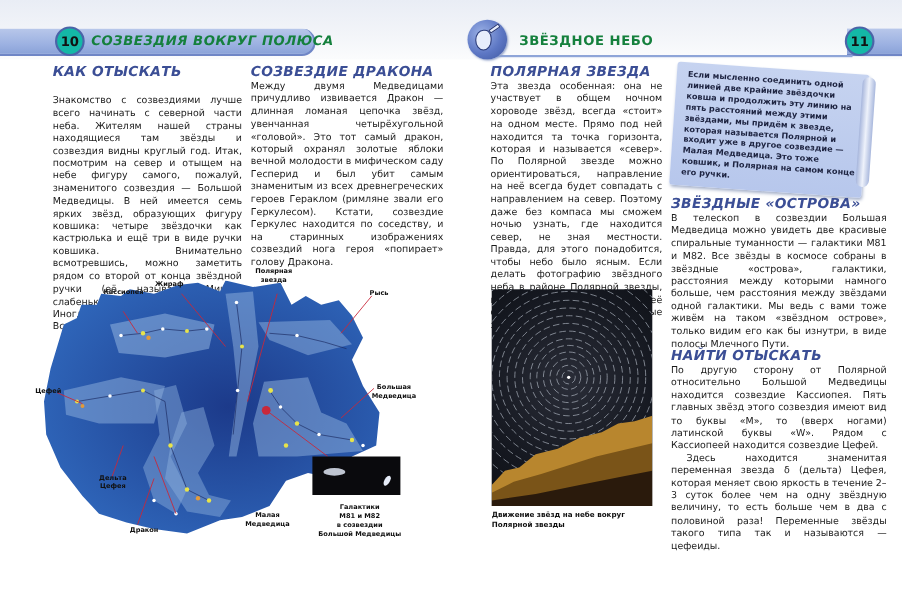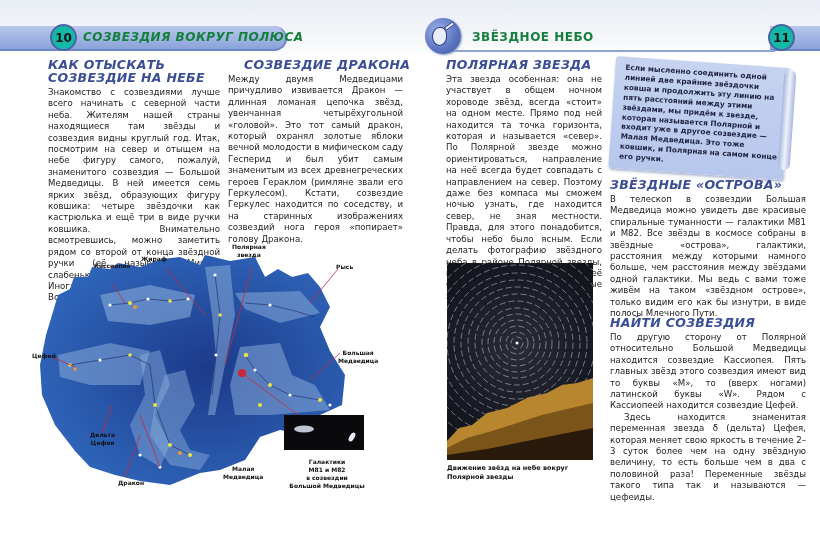--- a/index.html
+++ b/index.html
@@ -68,27 +68,26 @@
 
 <div class="logo">
   <div class="face"></div>
   <div class="scope"></div>
 </div>
 <div class="hdr-title ht-right">ЗВЁЗДНОЕ НЕБО</div>
 <div class="page-num pn-right">11</div>
 
 <div class="heading" style="left:48px; top:58px; width:175px;font-style:italic;">
   <div>КАК ОТЫСКАТЬ</div>
-  <div>СОЗВЕЗДИЕ НА НЕБЕ</div>
 </div>
 <div class="body-text" style="left:48px; top:87px; width:172px;">
   <p>Знакомство с созвездиями лучше всего начинать с северной части неба. Жителям нашей страны находящиеся там звёзды и созвездия видны круглый год. Итак, посмотрим на север и отыщем на небе фигуру самого, пожалуй, знаменитого созвездия — Большой Медведицы. В ней имеется семь ярких звёзд, образующих фигуру ковшика: четыре звёздочки как кастрюлька и ещё три в виде ручки ковшика. Внимательно всмотревшись, можно заметить рядом со второй от конца звёздной ручки (её называют Мицар) слабенькую звёздочку Алькор. Иногда их называют «Лошадь и Всадник».</p>
 </div>
 
-<div class="heading" style="left:244px; top:58px; width:175px;">СОЗВЕЗДИЕ ДРАКОНА</div>
+<div class="heading" style="left:228px; top:58px; width:175px;">СОЗВЕЗДИЕ ДРАКОНА</div>
 <div class="body-text" style="left:228px; top:74px; width:175px;">
   <p>Между двумя Медведицами причудливо извивается Дракон — длинная ломаная цепочка звёзд, увенчанная четырёхугольной «головой». Это тот самый дракон, который охранял золотые яблоки вечной молодости в мифическом саду Гесперид и был убит самым знаменитым из всех древнегреческих героев Гераклом (римляне звали его Геркулесом). Кстати, созвездие Геркулес находится по соседству, и на старинных изображениях созвездий нога героя «попирает» голову Дракона.</p>
 </div>
 
 <div class="skymap">
   <svg width="340" height="240" viewBox="0 0 340 240">
     <defs>
       <radialGradient id="skyg" cx="55%" cy="50%" r="60%">
         <stop offset="0%" stop-color="#1c3a8a"></stop>
         <stop offset="100%" stop-color="#2f66ba"></stop>
@@ -231,17 +230,17 @@
 <div class="note">
   <div class="note-text">Если мысленно соединить одной линией две крайние звёздочки ковша и продолжить эту линию на пять расстояний между этими звёздами, мы придём к звезде, которая называется Полярной и входит уже в другое созвездие — Малая Медведица. Это тоже ковшик, и Полярная на самом конце его ручки.</div>
   <div class="note-curl"></div>
 </div>
 
 <div class="heading" style="left:610px; top:178px; width:195px;">ЗВЁЗДНЫЕ «ОСТРОВА»</div>
 <div class="body-text" style="left:610px; top:194px; width:196px;">
   <p>В телескоп в созвездии Большая Медведица можно увидеть две красивые спиральные туманности — галактики M81 и M82. Все звёзды в космосе собраны в звёздные «острова», галактики, расстояния между которыми намного больше, чем расстояния между звёздами одной галактики. Мы ведь с вами тоже живём на таком «звёздном острове», только видим его как бы изнутри, в виде полосы Млечного Пути.</p>
 </div>
 
-<div class="heading" style="left:610px; top:316px; width:195px;">НАЙТИ СОЗВЕЗДИЯ</div>
+<div class="heading" style="left:610px; top:316px; width:195px;">НАЙТИ ОТЫСКАТЬ</div>
 <div class="body-text" style="left:610px; top:332px; width:196px;">
   <p>По другую сторону от Полярной относительно Большой Медведицы находится созвездие Кассиопея. Пять главных звёзд этого созвездия имеют вид то буквы «M», то (вверх ногами) латинской буквы «W». Рядом с Кассиопеей находится созвездие Цефей.</p>
   <p class="indent">Здесь находится знаменитая переменная звезда δ (дельта) Цефея, которая меняет свою яркость в течение 2–3 суток более чем на одну звёздную величину, то есть больше чем в два с половиной раза! Переменные звёзды такого типа так и называются — цефеиды.</p>
 </div>
 
 </body></html>

